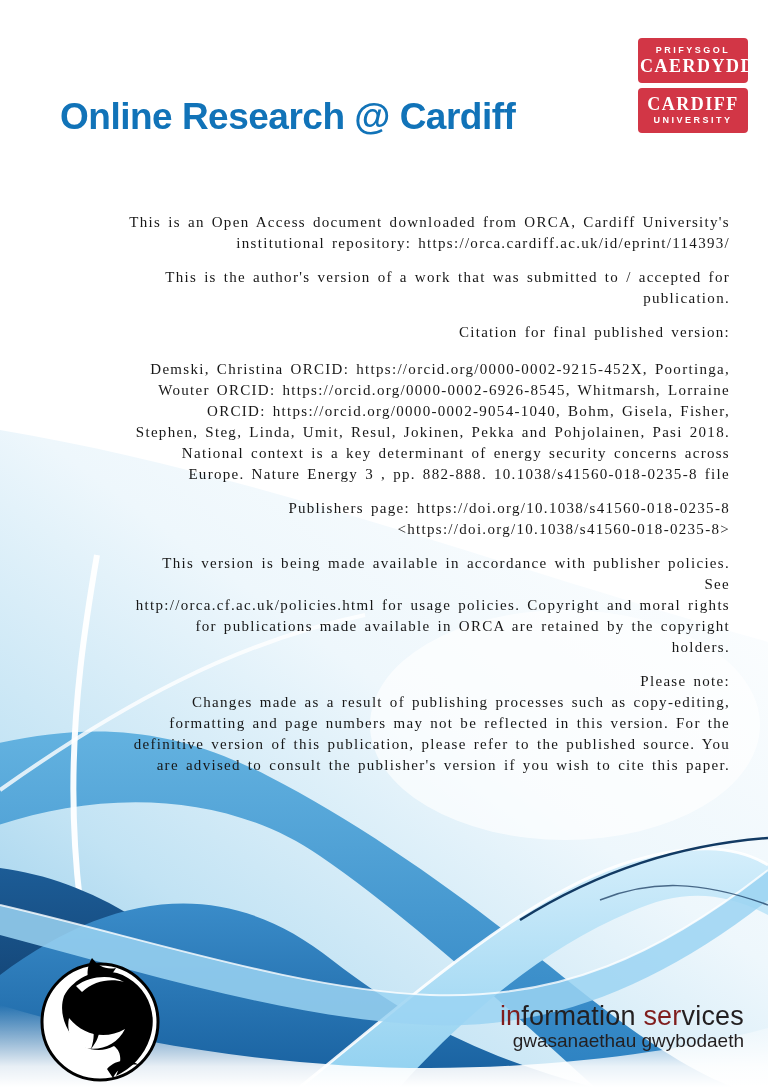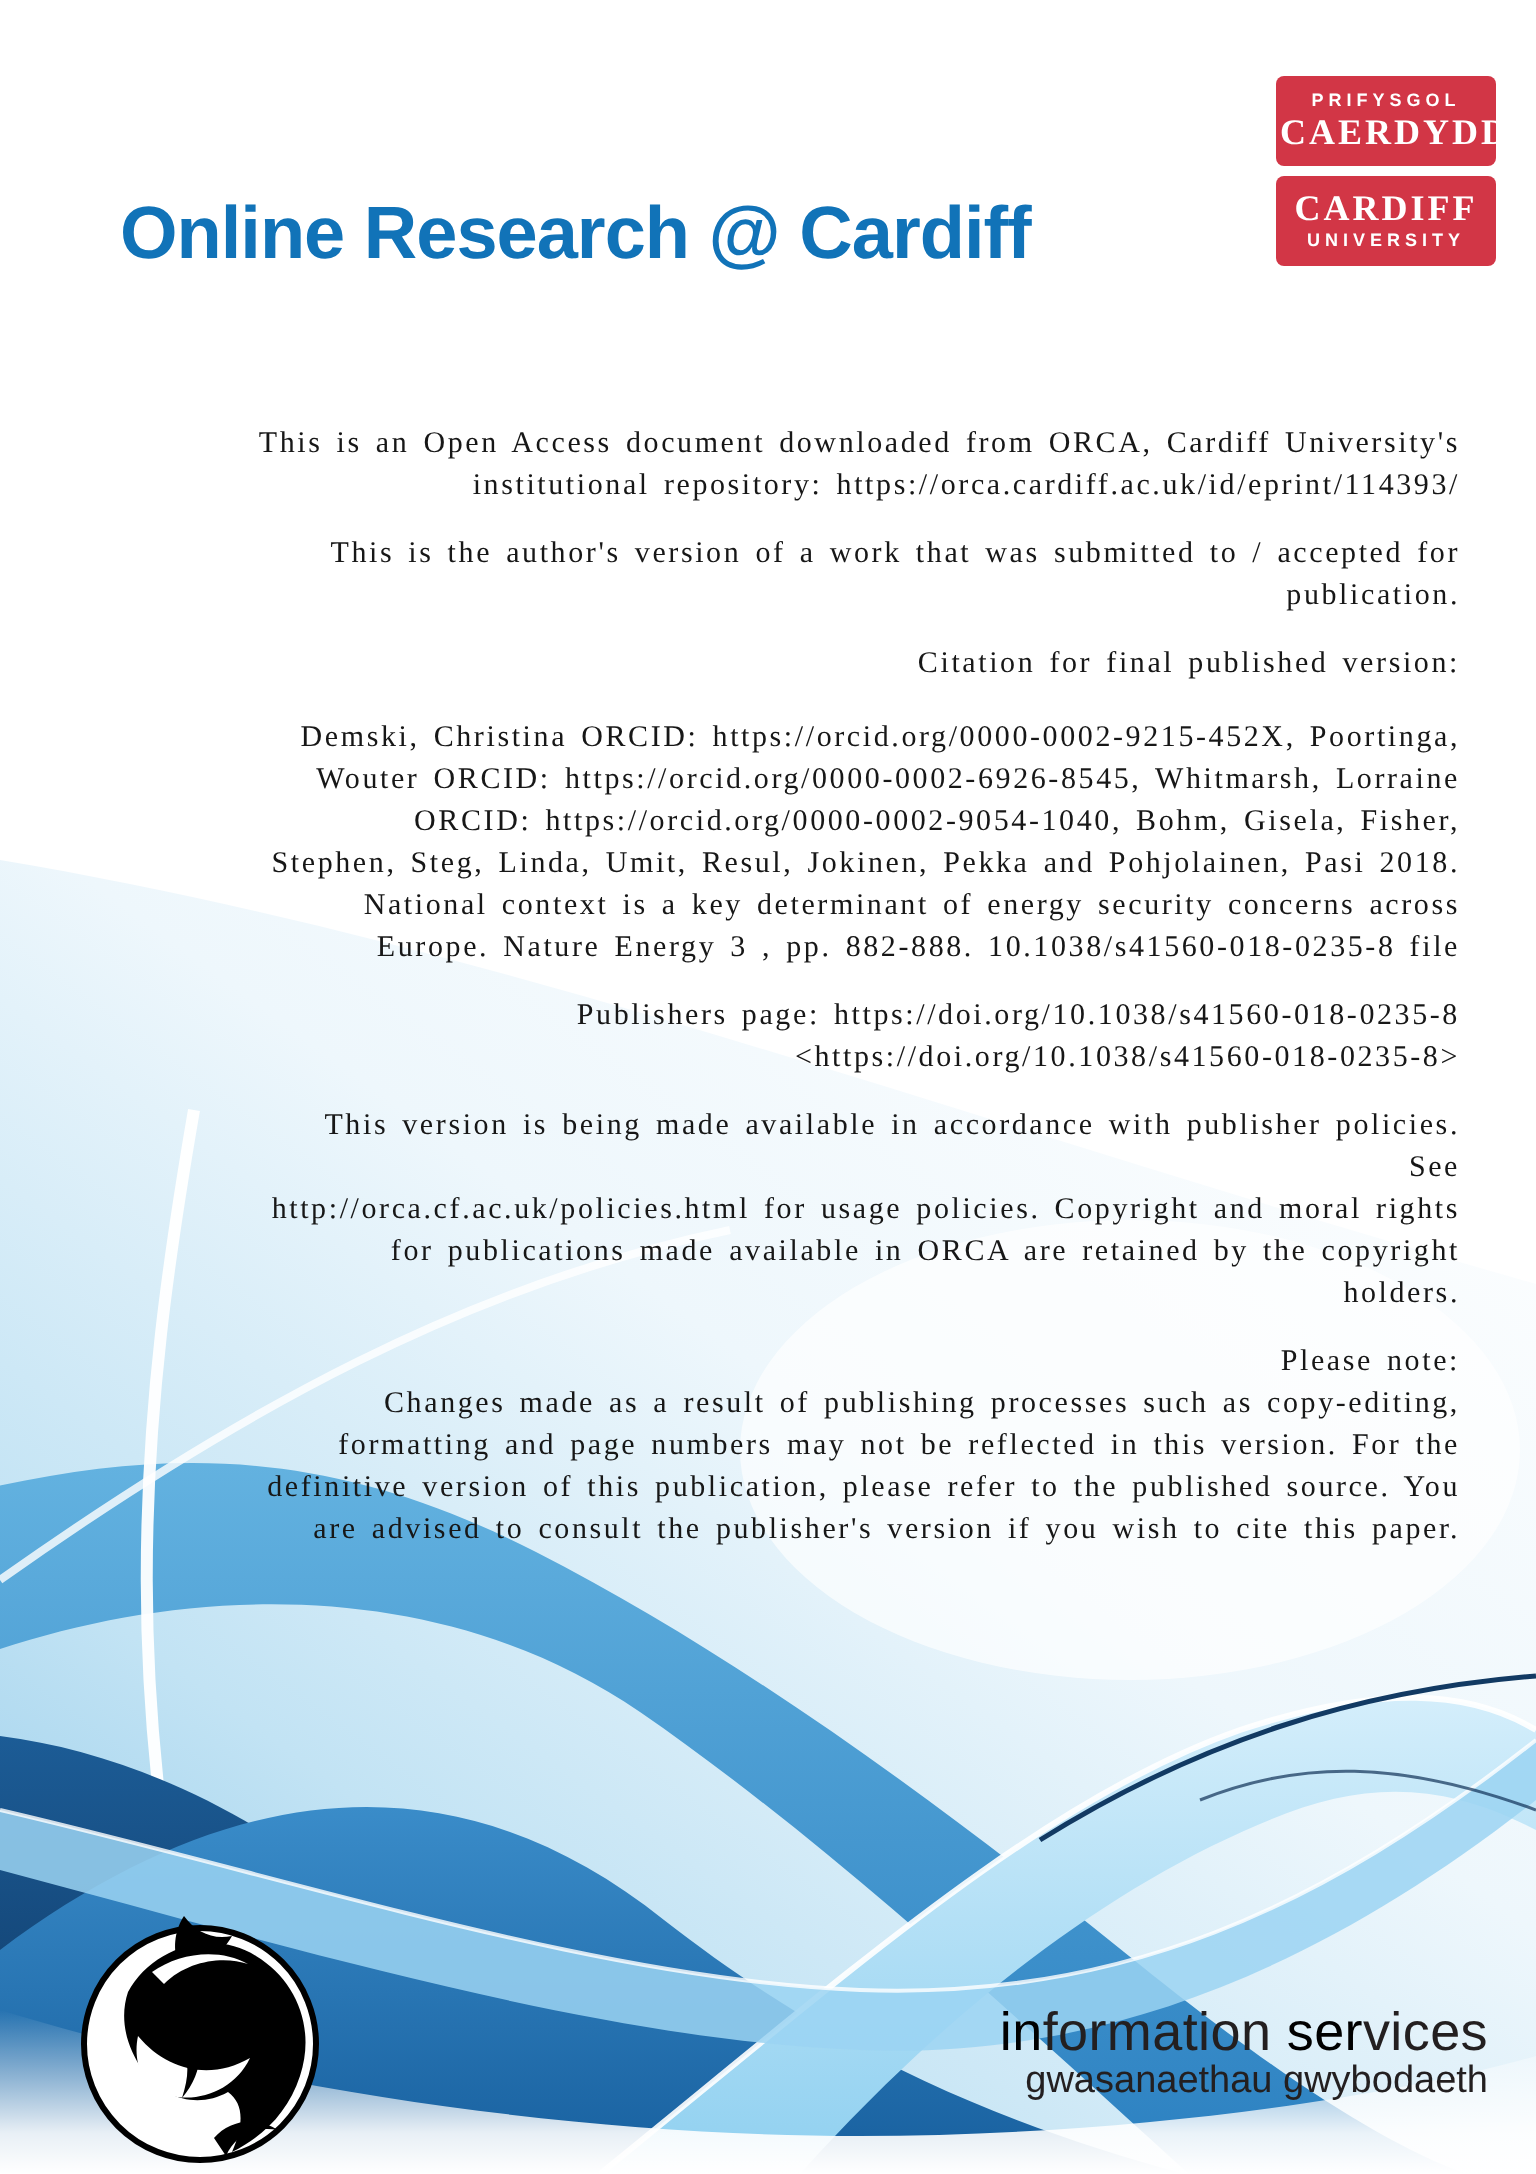--- a/index.html
+++ b/index.html
@@ -38,21 +38,21 @@
   .content p.label-gap { margin-bottom:16px; }
 
   
   .orca { position:absolute; left:36px; top:956px; z-index:3; }
   .wordmark {
     position:absolute; right:24px; top:1002px; z-index:3;
     text-align:right; color:#231f20; line-height:1.06;
   }
   .wordmark .l1 { font-size:27px; letter-spacing:0.2px; }
   .wordmark .l2 { font-size:19px; }
-  .wordmark .red { color:#000000;text-align:center; }
+  .wordmark .red { color:#7f1d1d;text-align:center; }
 </style>
 </head>
 <body>
 
 <div class="page">
 
   <svg class="waves" viewBox="0 0 768 1087" preserveAspectRatio="none">
     <defs>
       <linearGradient id="wash" x1="0.85" y1="0" x2="0" y2="1">
         <stop offset="0" stop-color="#ffffff"></stop>

